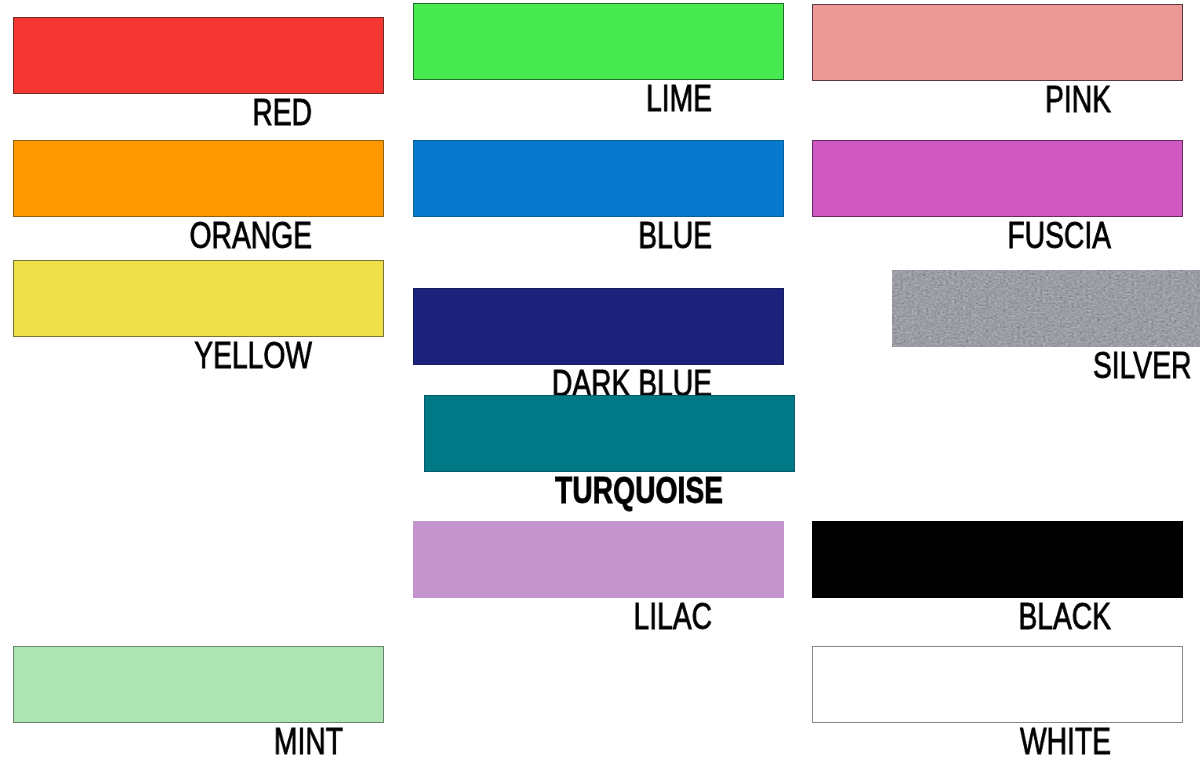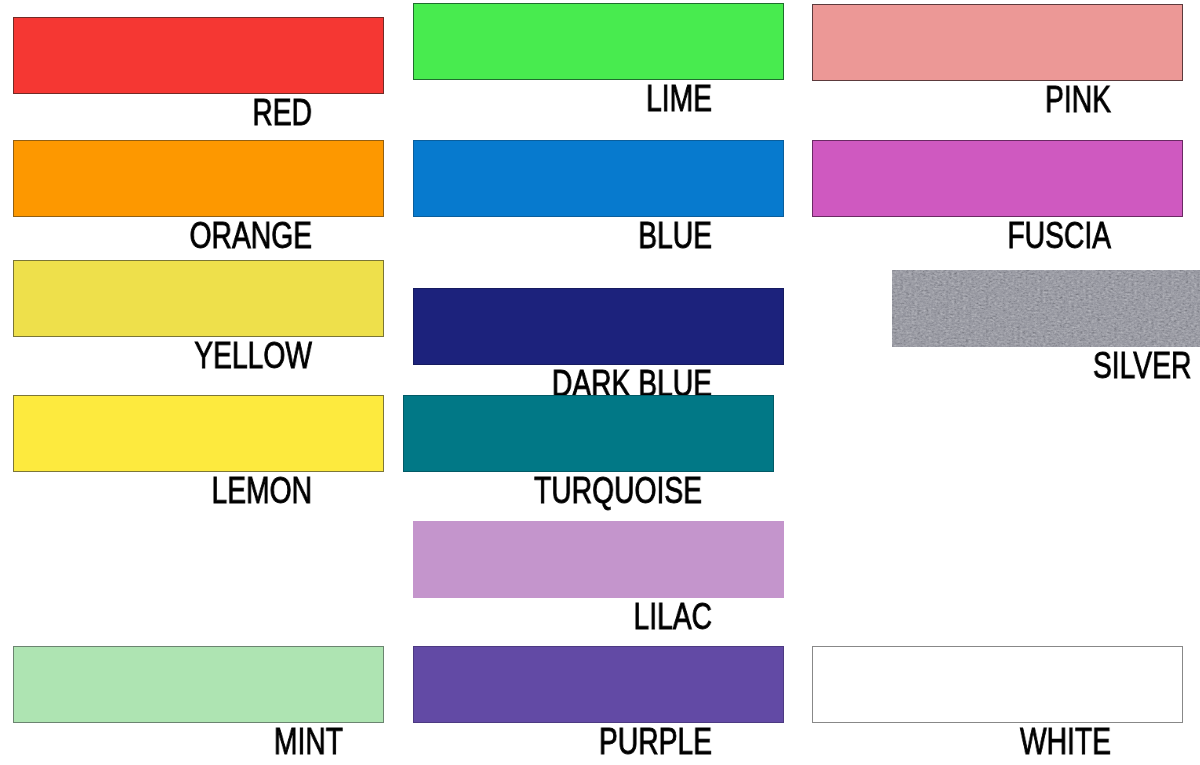--- a/index.html
+++ b/index.html
@@ -115,37 +115,33 @@
       <div class="swatch-box" style="background: rgb(147, 148, 157); border: none;">
         <svg class="swatch-texture tex-dark" width="371" height="77">
           <rect width="371" height="77" filter="url(#speckle-dark)"></rect>
         </svg>
         <svg class="swatch-texture tex-light" width="371" height="77">
           <rect width="371" height="77" filter="url(#speckle-light)"></rect>
         </svg>
       </div>
       <div class="swatch-label" style="top: 83px;">SILVER</div>
     </div>
-    <div class="swatch-cell" style="left: 13px; top: 395px;">
-      <div class="swatch-box" style="background: rgb(253, 234, 62); border-color: rgb(124, 118, 56);"></div>
-      <div class="swatch-label" style="top: 83px;">LEMON</div>
-    </div>
-    <div class="swatch-cell" style="left: 403px; top: 395px;">
+    <div class="swatch-cell" style="left: 424px; top: 395px; font-weight: bold;">
       <div class="swatch-box" style="background: rgb(1, 120, 134); border-color: rgb(1, 90, 102);"></div>
       <div class="swatch-label" style="top: 83px;">TURQUOISE</div>
     </div>
     <div class="swatch-cell" style="left: 413px; top: 521px;">
       <div class="swatch-box" style="background: rgb(196, 149, 204); border: none;"></div>
       <div class="swatch-label" style="top: 83px;">LILAC</div>
     </div>
+    <div class="swatch-cell" style="left: 812px; top: 521px;">
+      <div class="swatch-box" style="background: rgb(0, 0, 0); border: none;"></div>
+      <div class="swatch-label" style="top: 83px;">BLACK</div>
+    </div>
     <div class="swatch-cell" style="left: 13px; top: 646px; padding-left: 31px;">
       <div class="swatch-box" style="background: rgb(174, 228, 178); border-color: rgb(107, 132, 112);"></div>
       <div class="swatch-label" style="top: 83px;">MINT</div>
-    </div>
-    <div class="swatch-cell" style="left: 413px; top: 646px;">
-      <div class="swatch-box" style="background: rgb(98, 74, 165); border-color: rgb(76, 57, 130);"></div>
-      <div class="swatch-label" style="top: 83px;">PURPLE</div>
     </div>
     <div class="swatch-cell" style="left: 812px; top: 646px;">
       <div class="swatch-box" style="background: rgb(255, 255, 255); border-color: rgb(136, 136, 136);"></div>
       <div class="swatch-label" style="top: 83px;">WHITE</div>
     </div>
   </div>
 
 </body></html>

